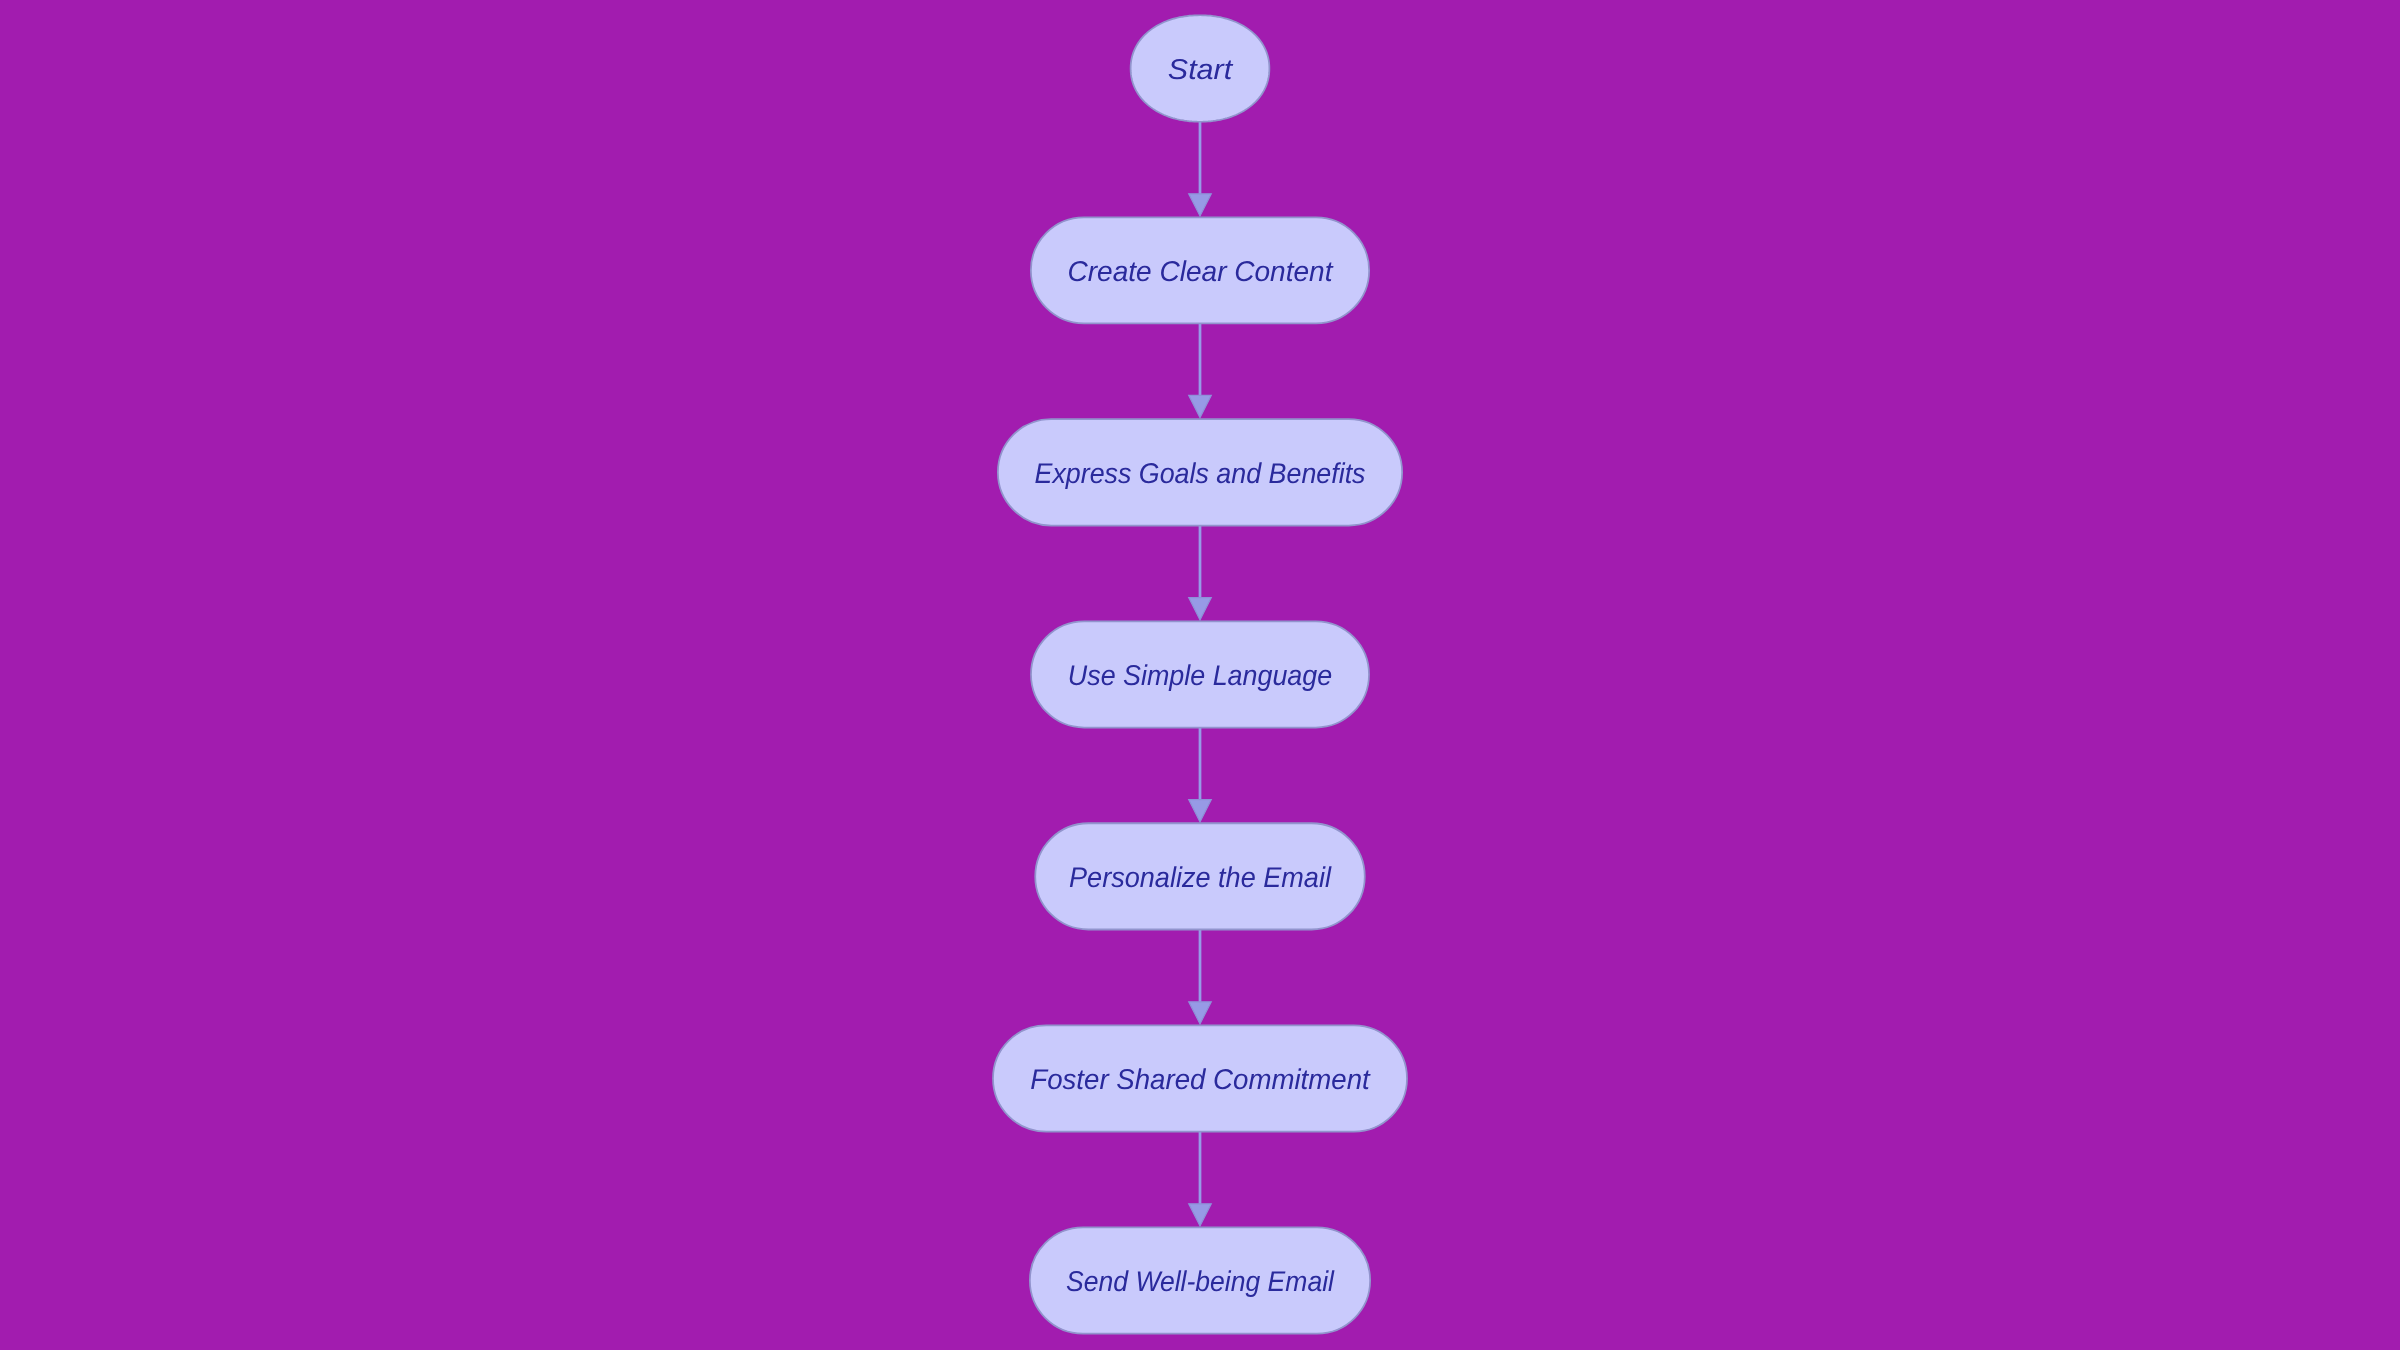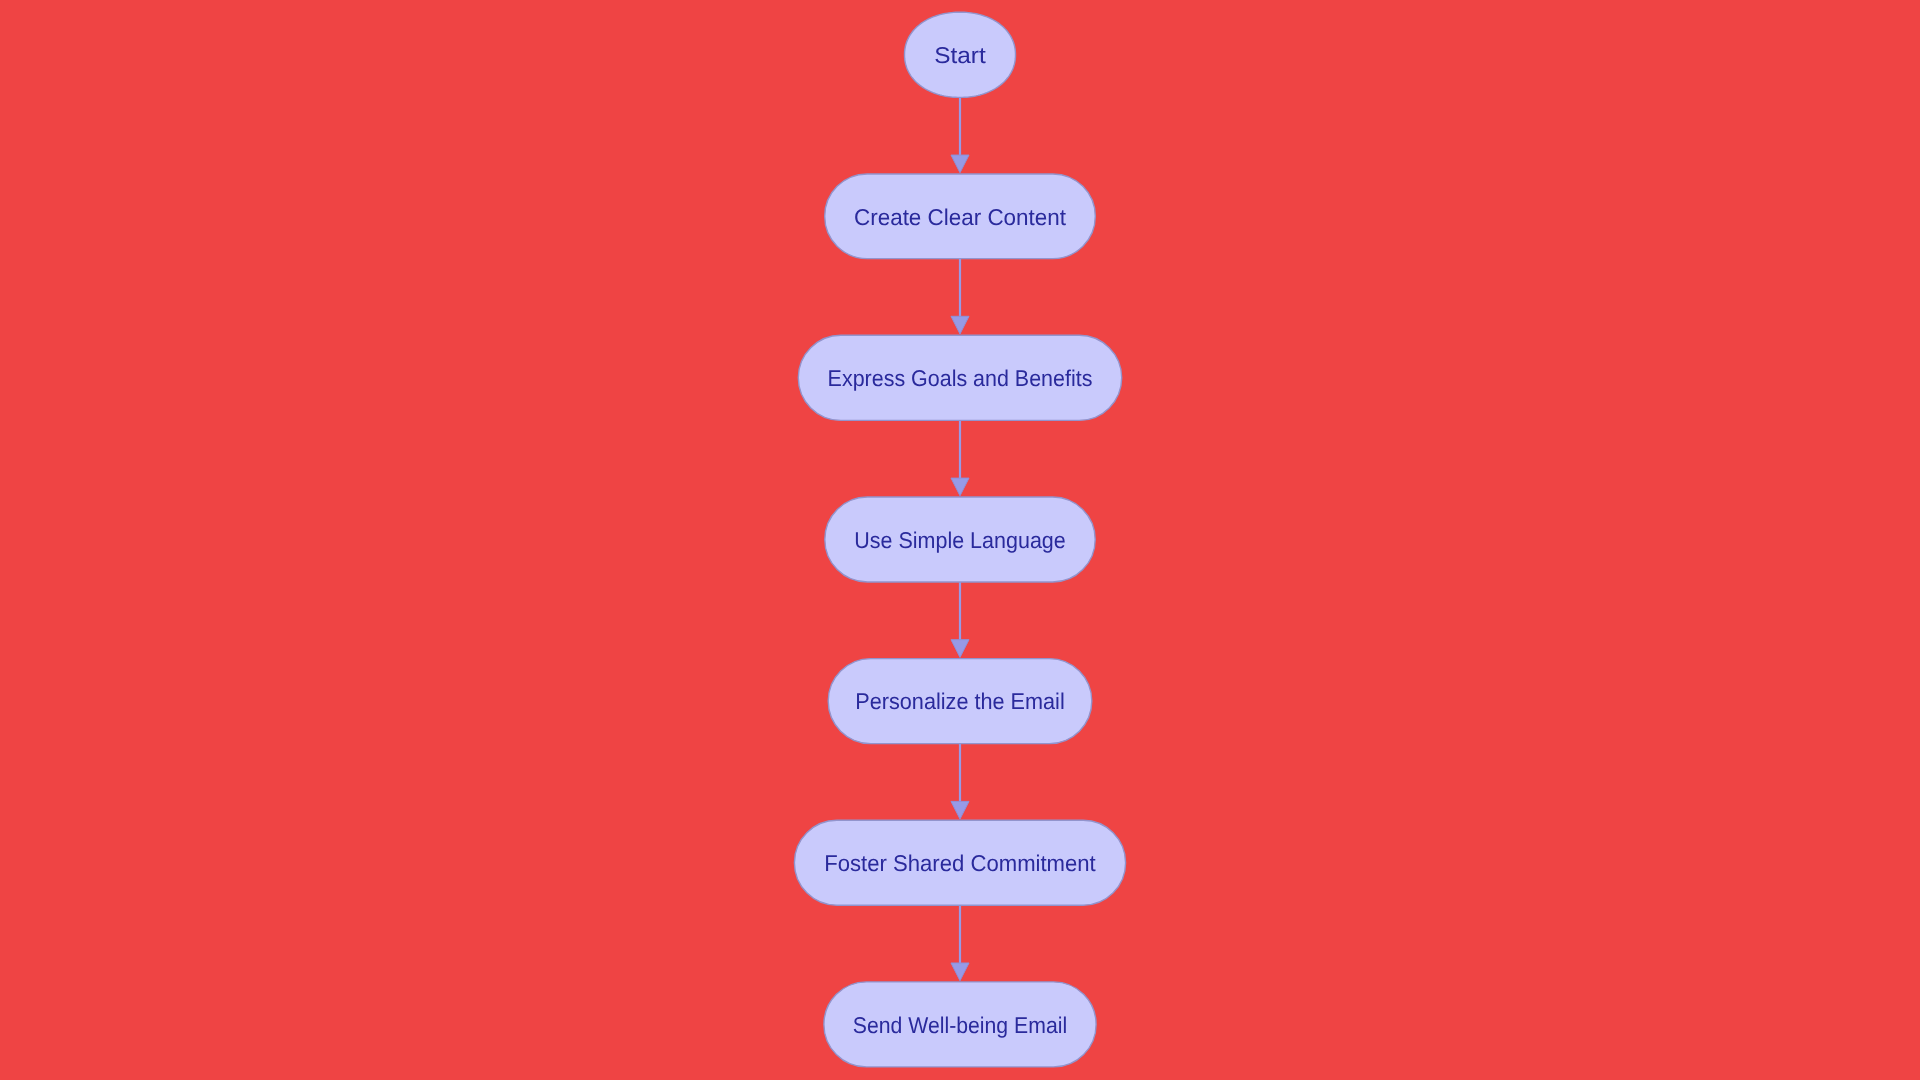--- a/index.html
+++ b/index.html
@@ -1,18 +1,18 @@
 <!DOCTYPE html>
 <html><head>
 <meta charset="utf-8">
 <title>Flowchart</title>
 <style>
   html,body{margin:0;padding:0;background:#ffffff;}
-  #page{position:relative;width:1920px;height:1080px;overflow:hidden;background:#ef4444;
-        font-family:"Liberation Sans",sans-serif;}
+  #page{position:relative;width:1920px;height:1080px;overflow:hidden;background:#a21caf;
+        font-family:"Liberation Sans",sans-serif;font-style:italic;}
   svg#chart{display:block;}
   .node-shape{fill:#c9cafc;stroke:#9294cd;stroke-width:1.4;}
   .edge-line{fill:none;stroke:#979ae6;stroke-width:2.2;}
   .edge-arrowhead{fill:#979ae6;stroke:#8e90d8;stroke-width:1;}
   .node-label{font-family:"Liberation Sans",sans-serif;font-size:22.8px;
               text-anchor:middle;fill:#2a2a9c;text-rendering:geometricPrecision;
               
               filter:opacity(1);}
 </style>
 </head>

